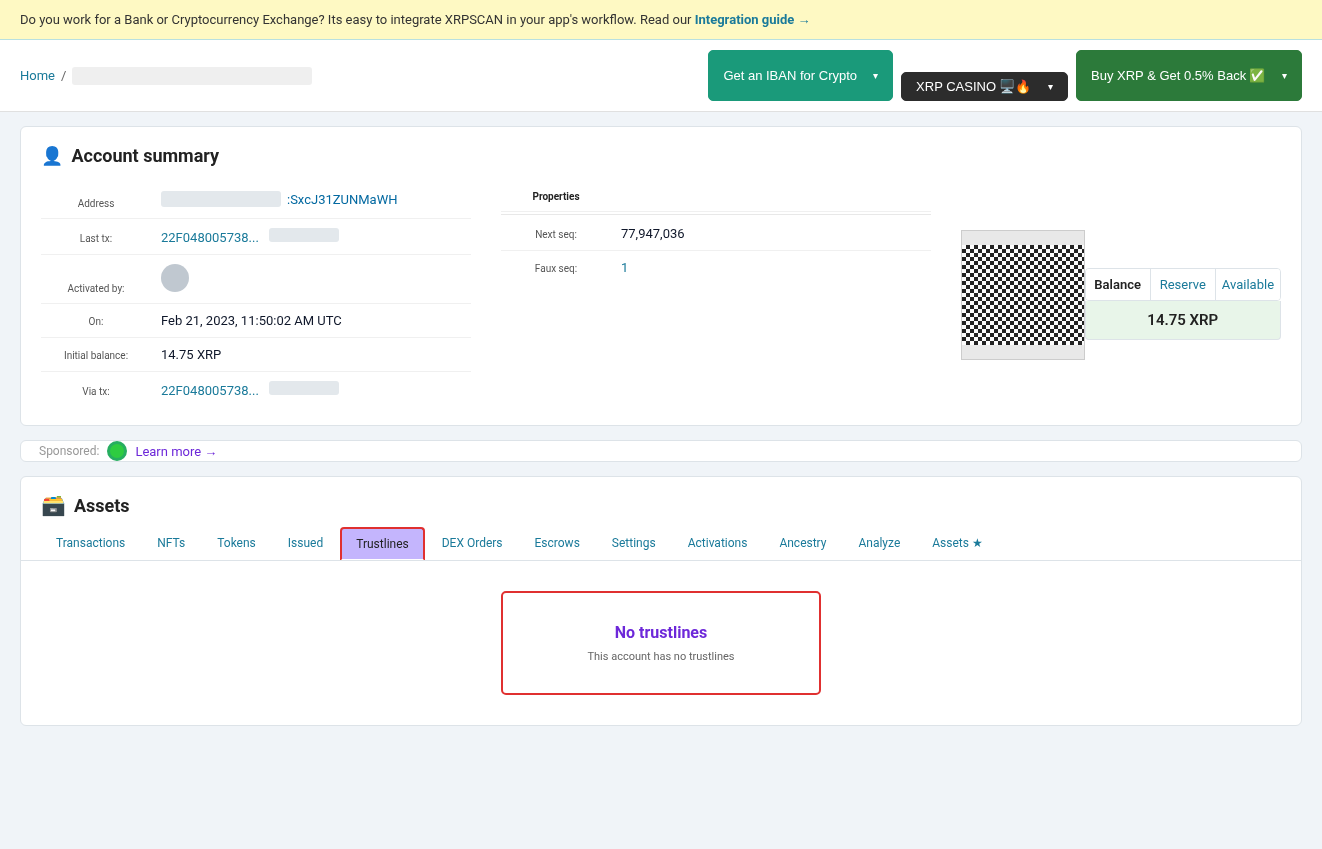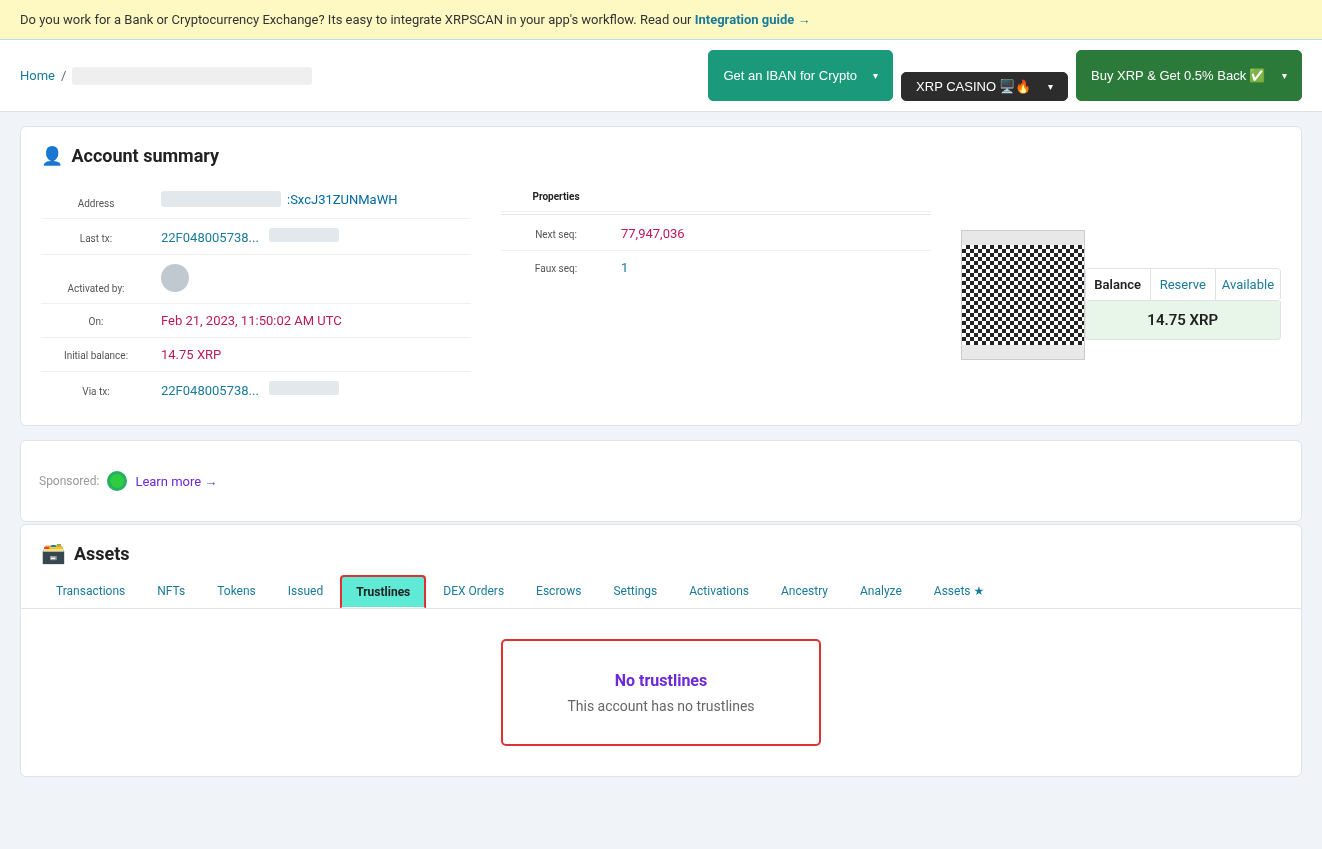--- a/index.html
+++ b/index.html
@@ -113,21 +113,21 @@
     .field-label {
       color: #555;
       min-width: 110px;
       font-size: 10px;
       text-align: center;
     }
     .field-value {
       color: #1a7a9a;
       font-size: 13px;
     }
-    .field-value.black { color: #be185d; }
+    .field-value.black { color: #0f172a; }
     .field-value.link { color: #1a7a9a; cursor: pointer; }
     .address-full {
       display: flex;
       align-items: center;
       gap: 6px;
     }
     .address-blur {
       background: #d0d8e0;
       border-radius: 3px;
       width: 120px;
@@ -211,22 +211,22 @@
     }
     .props-divider {
       border: none;
       border-top: 1px solid #e8e8e8;
       margin: 2px 0;
     }
     .sponsored-bar {
       background: #fff;
       border: 1px solid #dde3e8;
       border-radius: 6px;
-      padding: 30px 18px;
-      margin-bottom: 2px;
+      padding: 0 18px;
+      margin-bottom: 14px;
       display: flex;
       align-items: center;
       gap: 8px;
       font-size: 13px;
     }
     .sponsored-label { color: #999; font-size: 12px; }
     .green-dot {
       width: 20px; height: 20px;
       border-radius: 50%;
       background: #2ecc40;
@@ -270,22 +270,22 @@
       border: 1px solid transparent;
       border-radius: 4px 4px 0 0;
       margin-right: 2px;
       white-space: nowrap;
       text-decoration: none;
     }
     .tab-item.active {
       border: 2px solid #e03030;
       border-bottom: 2px solid #fff;
       color: #222;
-      font-weight: 700;
-      background: #5eead4;
+      font-weight: 400;
+      background: #c4b5fd;
       margin-bottom: -1px;
     }
     .trustlines-content {
       padding: 30px 20px;
       min-height: 100px;
     }
     .no-trustlines-box {
       border: 2px solid #e03030;
       border-radius: 5px;
       padding: 30px;
@@ -293,21 +293,21 @@
       max-width: 320px;
       margin: 0 auto;
     }
     .no-trustlines-title {
       font-size: 16px;
       font-weight: 700;
       color: #6d28d9;
       margin-bottom: 8px;
     }
     .no-trustlines-sub {
-      font-size: 14px;
+      font-size: 11px;
       color: #666;
     }
   </style>
 </head>
 <body>
 
 <div class="banner">
   <span>Do you work for a Bank or Cryptocurrency Exchange? Its easy to integrate XRPSCAN in your app's workflow. Read our </span>
   <strong><a href="#">Integration guide →</a></strong>
 </div>

